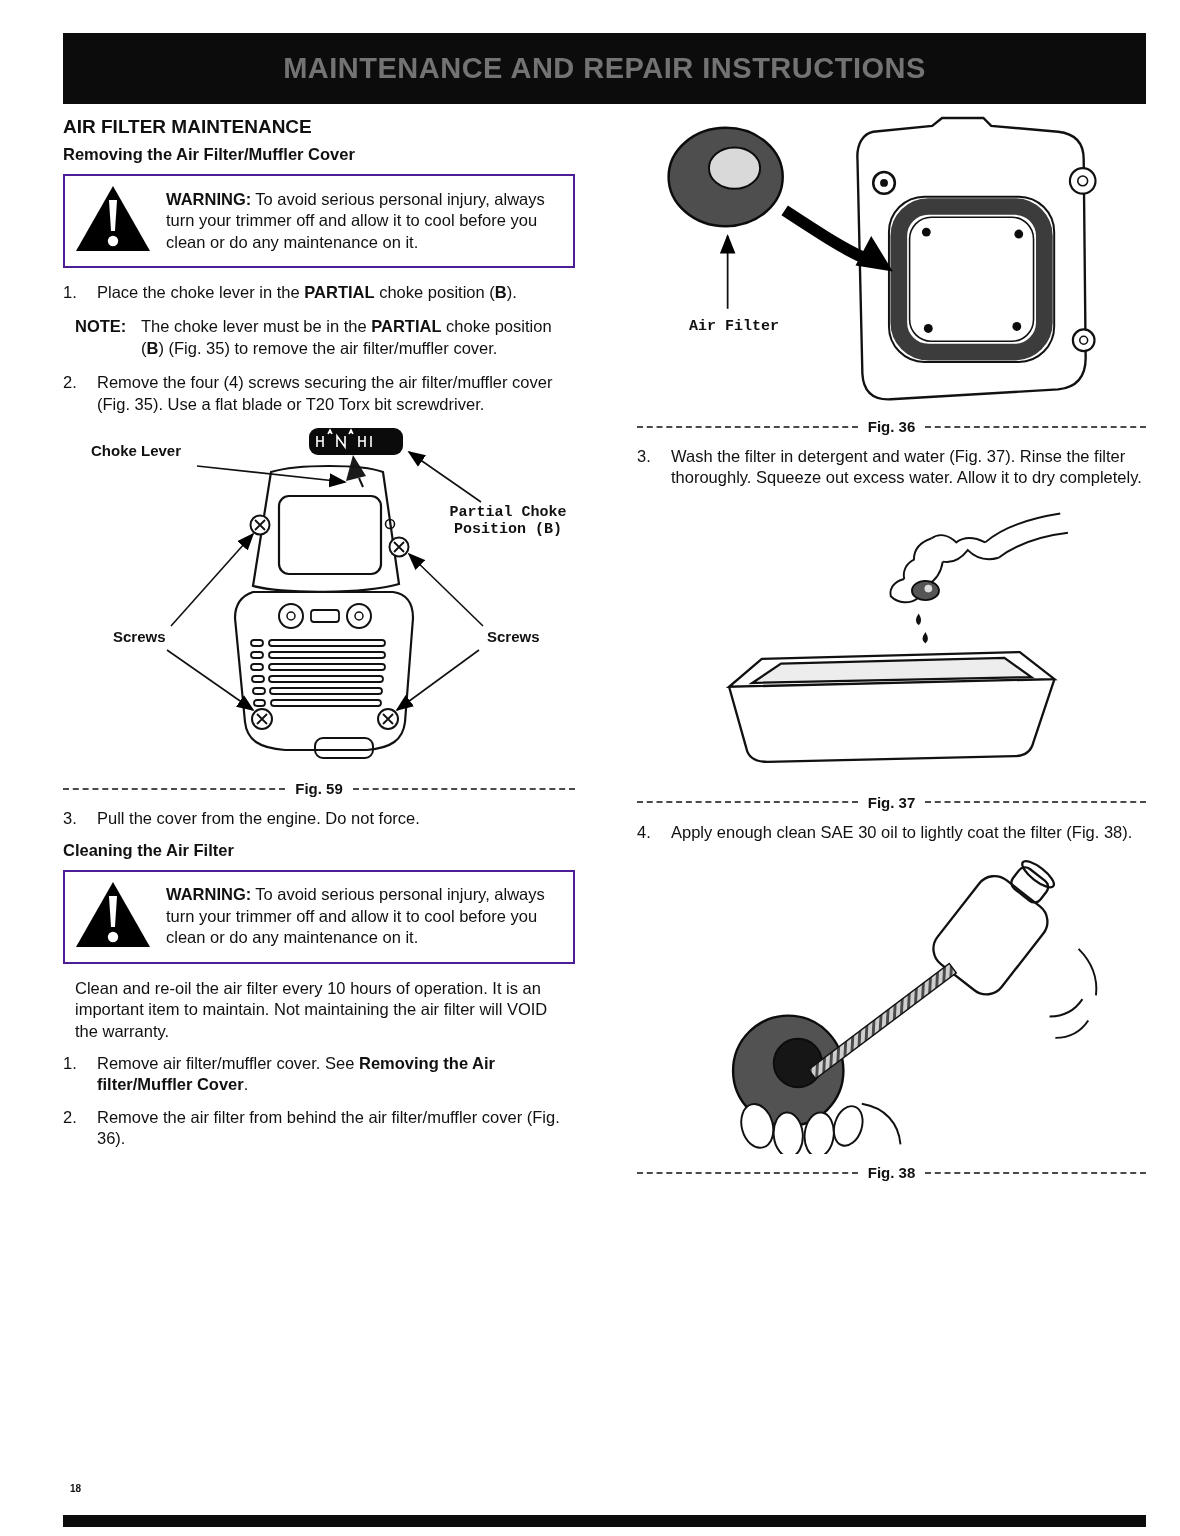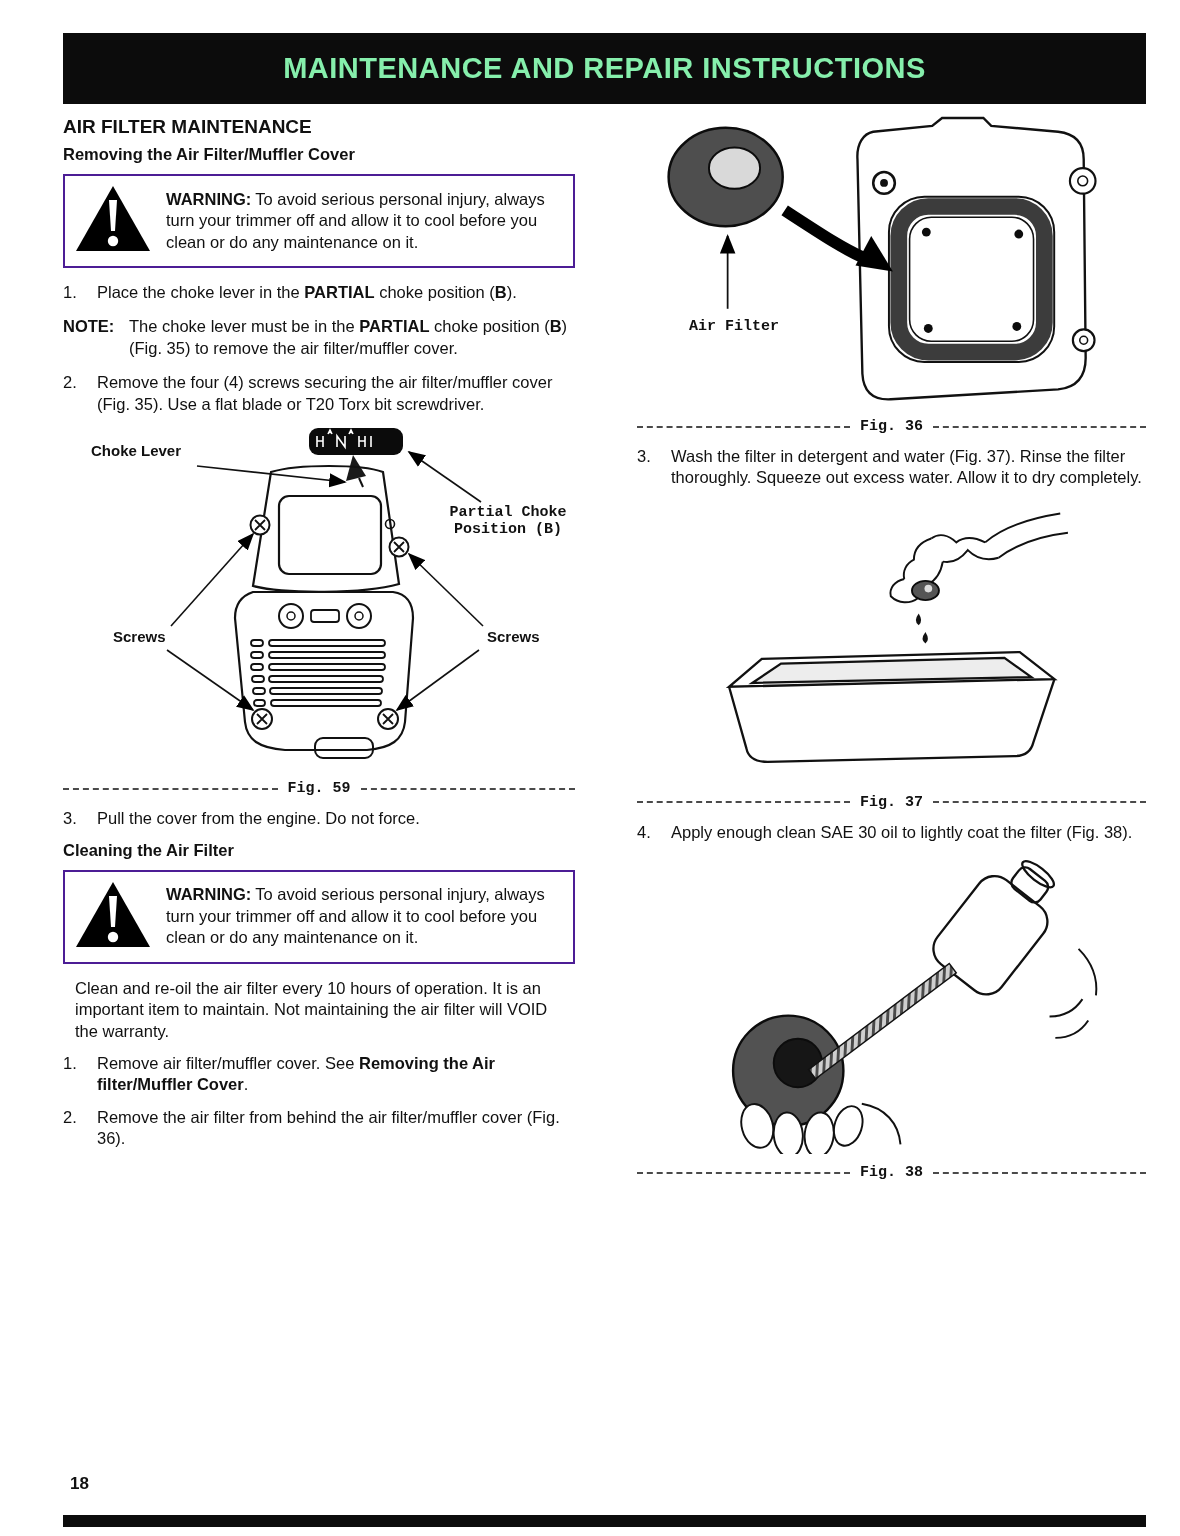--- a/index.html
+++ b/index.html
@@ -4,47 +4,47 @@
 <style>
   * { margin:0; padding:0; box-sizing:border-box; }
   html,body { background:#ffffff; }
   .page {
     width:1180px; height:1536px; position:relative; margin:0 auto;
     background:#fff; font-family:"Liberation Sans", sans-serif; color:#111;
     overflow:hidden;
   }
   .header-bar {
     position:absolute; left:63px; top:33px; width:1083px; height:71px;
-    background:#0c0c0c; color:#86efac; display:flex; align-items:center; justify-content:center;
+    background:#0c0c0c; color:#737373; display:flex; align-items:center; justify-content:center;
     font-size:29px; font-weight:bold; letter-spacing:.5px;
   }
   .cols { position:absolute; left:63px; top:116px; width:1083px; display:flex; gap:62px; }
   .col-left { width:512px; flex:none; }
   .col-right { flex:1; min-width:0; }
   .section-title { font-size:19px; font-weight:bold; margin-bottom:7px; }
   .sub-title { font-size:16.5px; font-weight:bold; margin:6px 0 10px; }
   .warning-box {
     border:2px solid #4c1d95; display:flex; align-items:center; gap:13px;
     padding:7px 8px; margin:2px 0 14px; background:#fff;
   }
   .warning-icon { flex:none; }
   .warning-text { font-size:16.5px; line-height:1.3; }
   .w-label { font-weight:bold; margin-right:4px; }
   .step { display:grid; grid-template-columns:34px 1fr; font-size:16.5px; line-height:1.3; margin:11px 0; }
-  .note { display:grid; grid-template-columns:66px 1fr; font-size:16.5px; line-height:1.3; margin:13px 0; }
+  .note { display:grid; grid-template-columns:66px 1fr; font-size:16.5px; line-height:1.3; margin:13px 12px; }
   .note-label { font-weight:bold; }
   .b { font-weight:bold; }
   .para { font-size:16.5px; line-height:1.3; margin:10px 12px; }
   .figure { position:relative; }
   .figure svg { display:block; }
   .fig-label { position:absolute; font-size:15px; font-weight:bold; line-height:1.15; }
   .fig-label.center { text-align:center; }
-  .caption { display:flex; align-items:center; gap:10px; font-size:15px; font-weight:bold; margin:2px 0 8px;font-family:Liberation Mono, monospace; }
+  .caption { display:flex; align-items:center; gap:10px; font-size:15px; font-weight:bold; margin:2px 0 8px; }
   .cap-line { flex:1; border-top:2px dashed #4a4a4a; height:0; }
-  .page-num { position:absolute; left:70px; bottom:42px; font-size:17px; font-weight:bold; }
+  .page-num { position:absolute; left:70px; bottom:42px; font-size:10px; font-weight:bold; }
   .bottom-bar { position:absolute; left:63px; right:34px; bottom:9px; height:12px; background:#0c0c0c; }
   .fig35 { height:352px; margin-top:4px; }
   .fig36 { height:300px; }
   .fig37 { height:292px; margin-top:8px; }
   .fig38 { height:308px; margin-top:8px; }
 </style>
 </head>
 <body>
 
 <div class="page">

